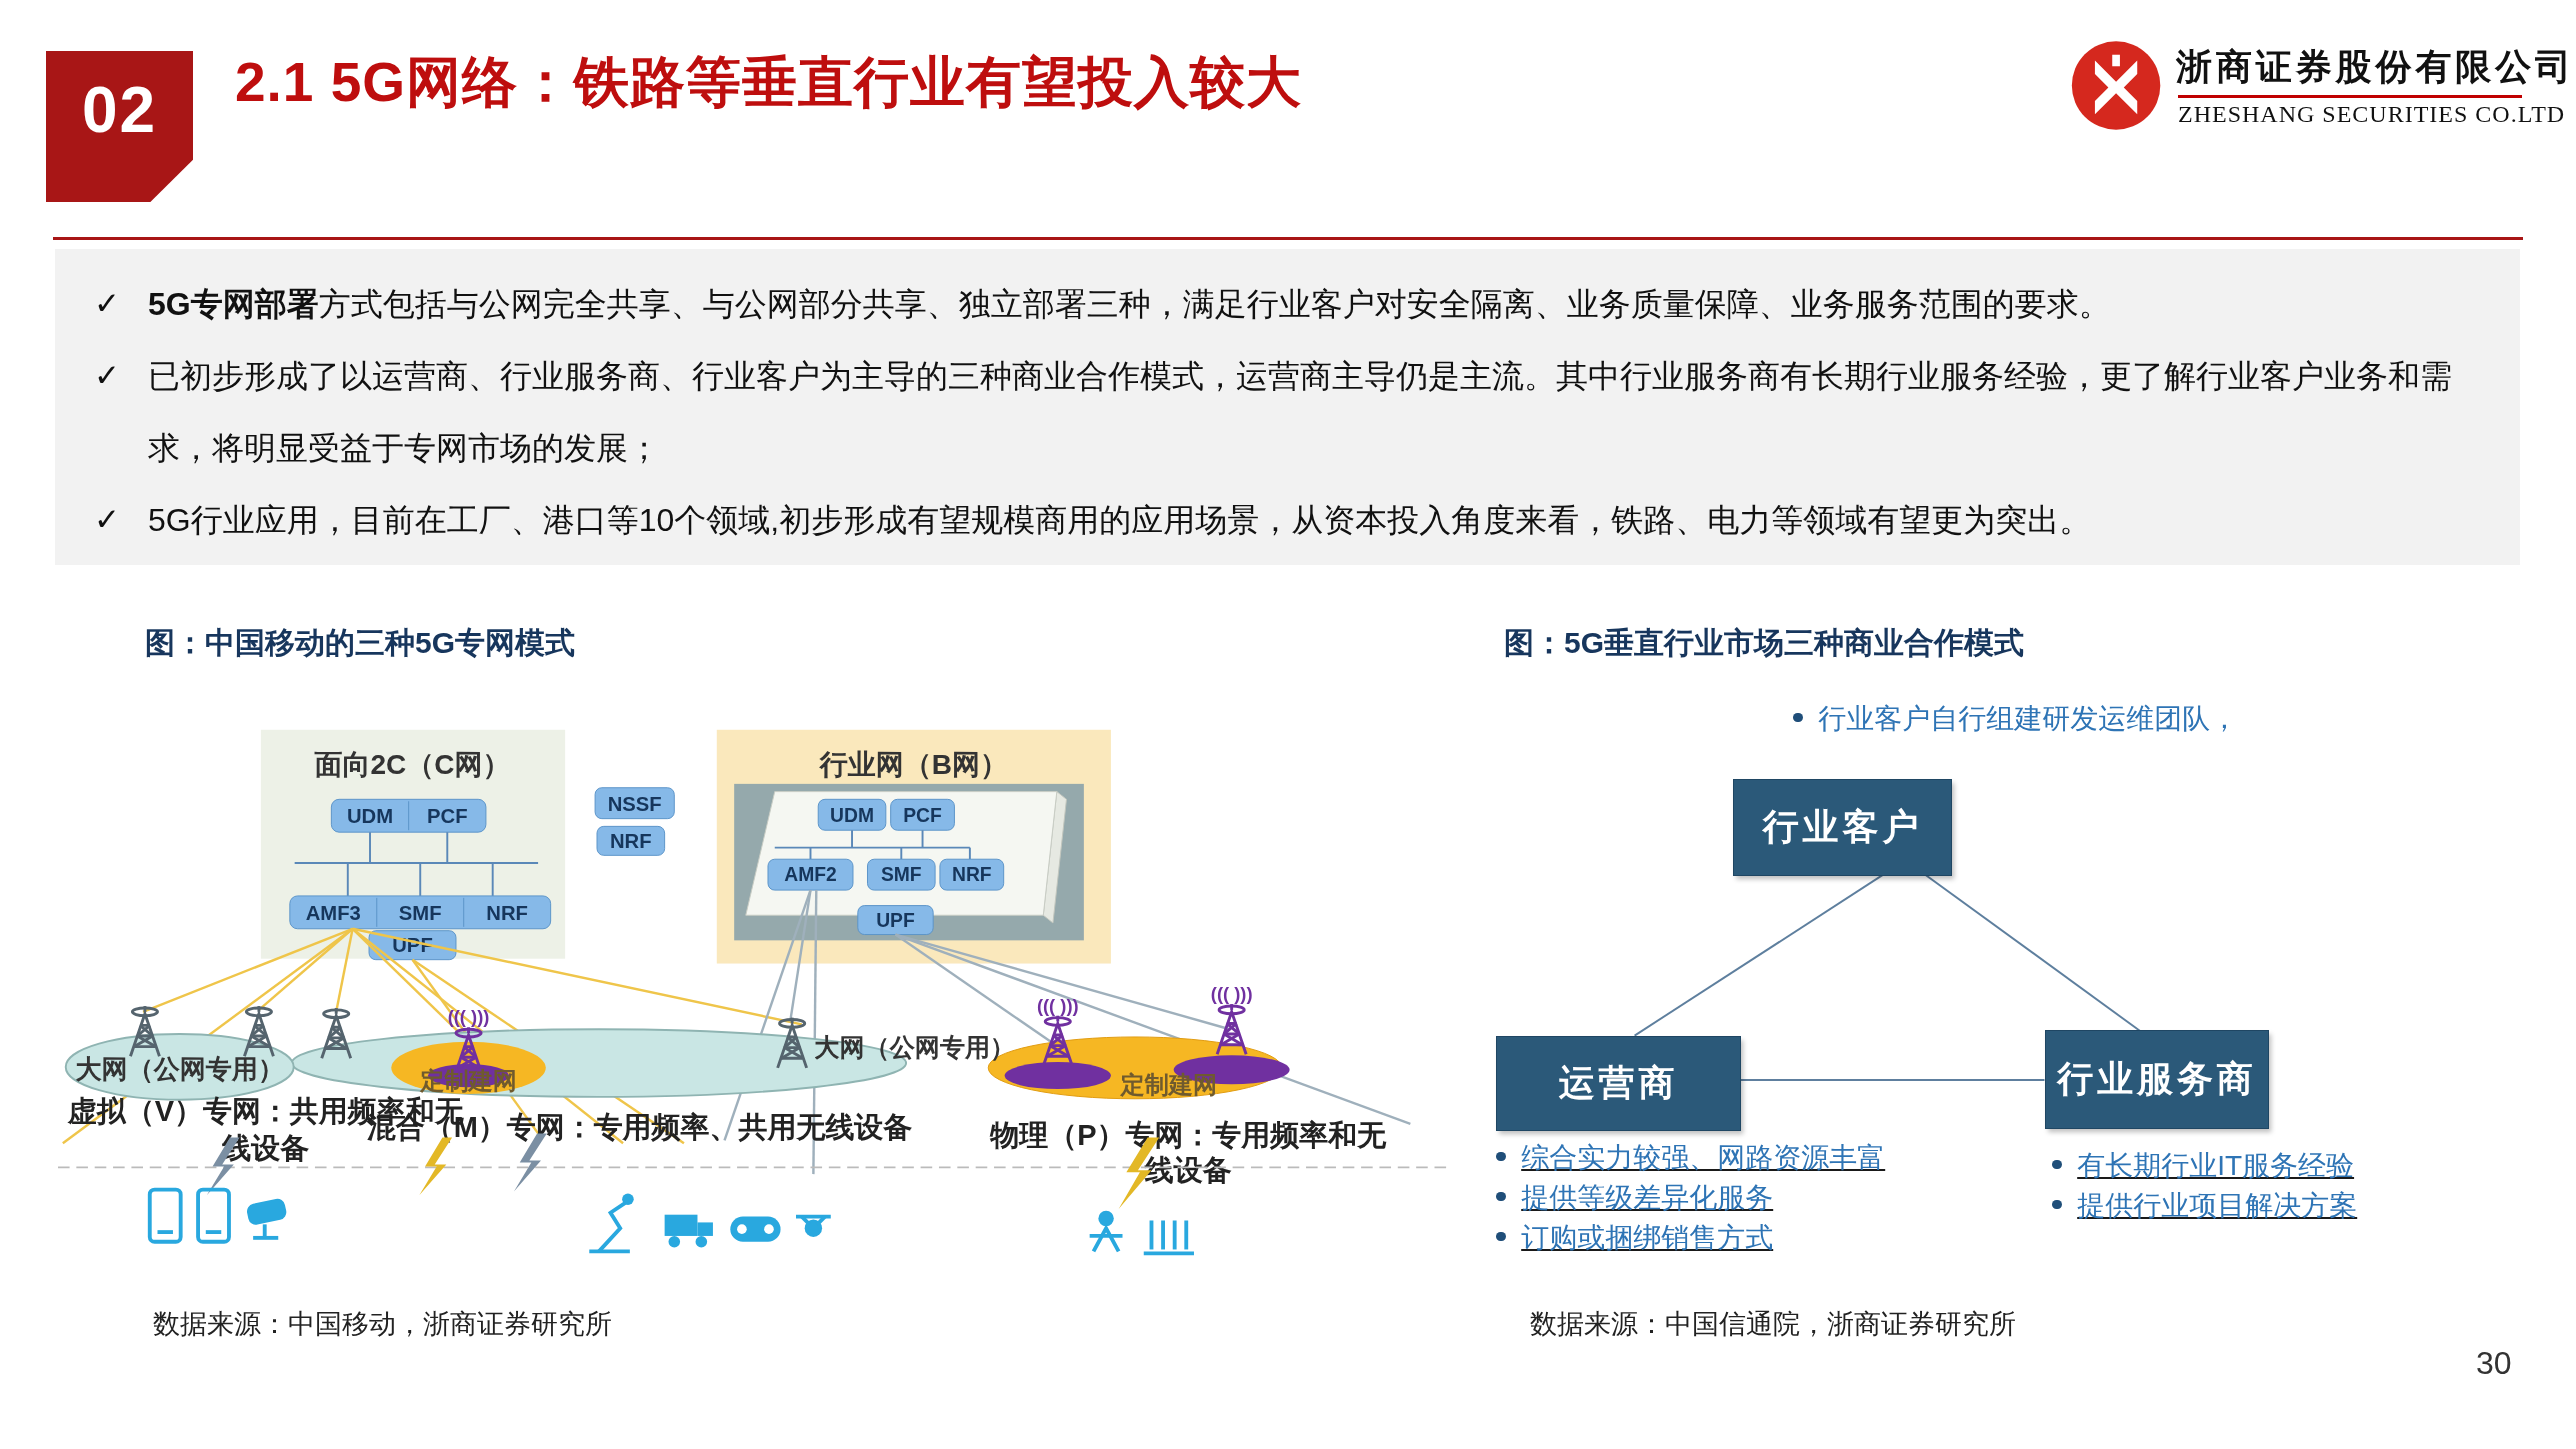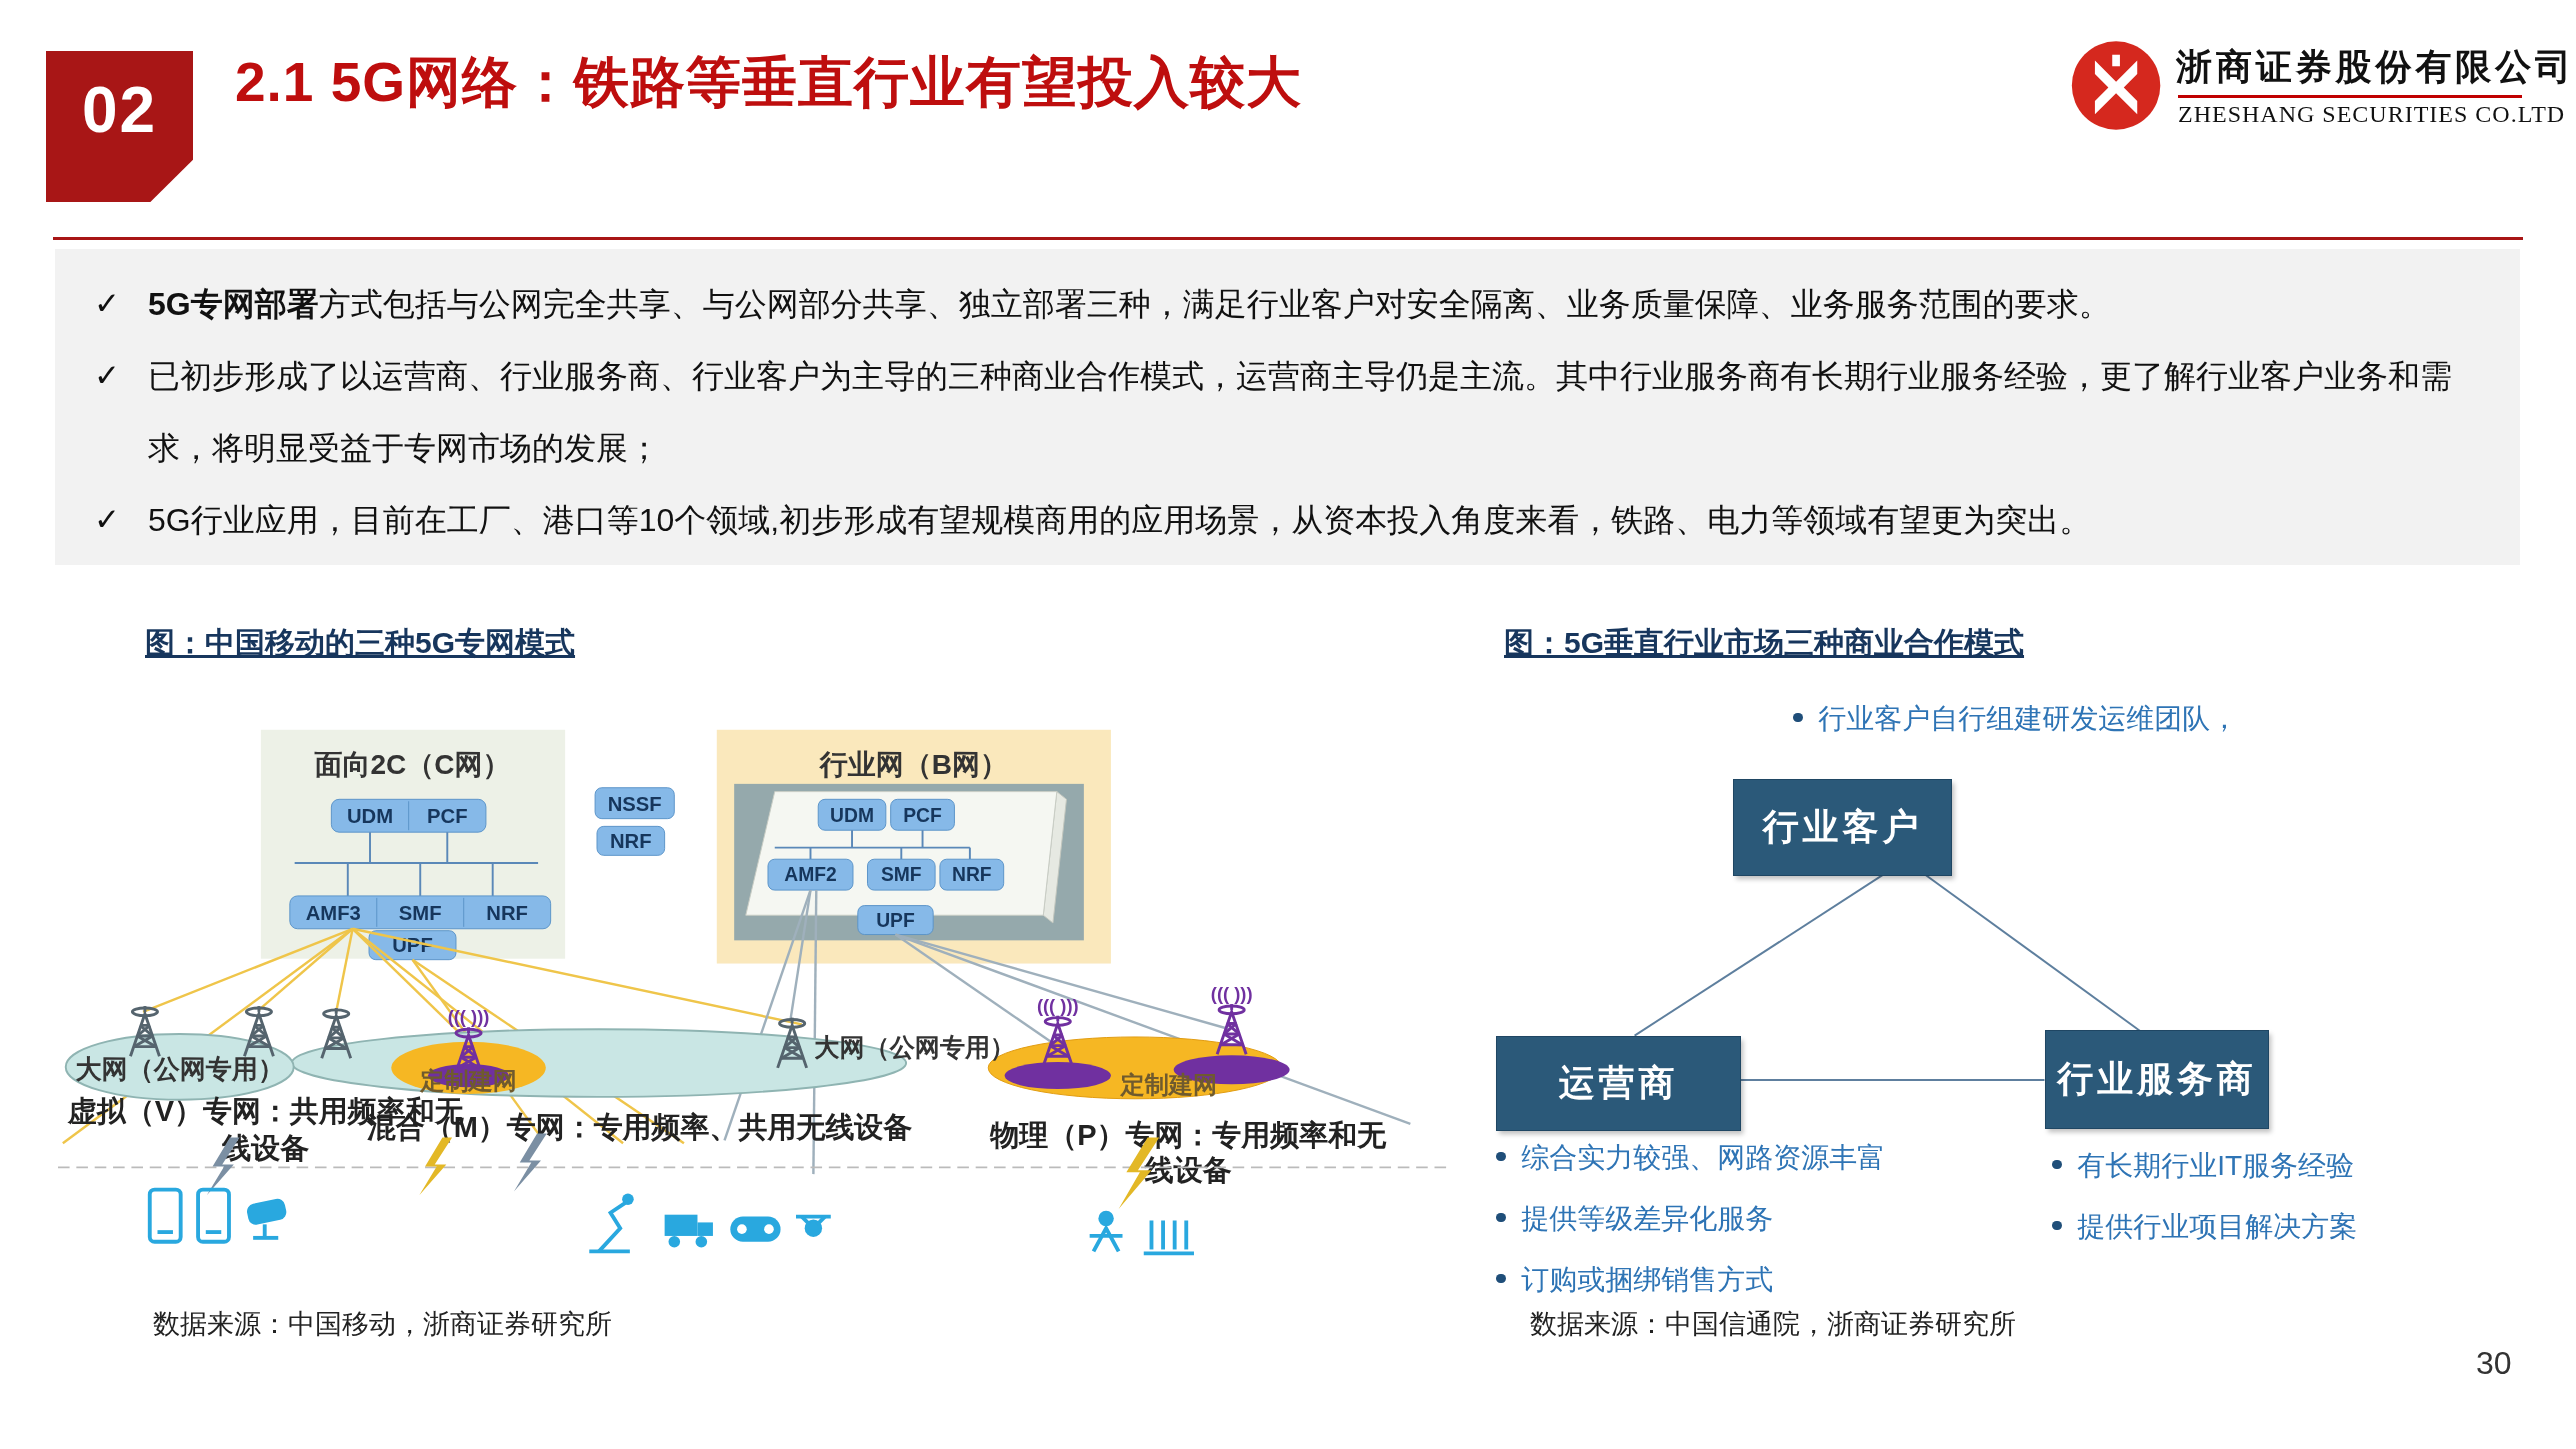--- a/index.html
+++ b/index.html
@@ -20,31 +20,31 @@
   #logo .rule{position:absolute;left:110px;top:58px;width:344px;height:2.9px;background:#C00000;}
   #logo .en{position:absolute;left:110px;top:64px;font-family:"Liberation Serif",serif;
             font-size:24px;color:#111;letter-spacing:1px;white-space:nowrap;}
   
   #summary{left:55px;top:249px;width:2465px;height:316px;background:#F2F2F2;}
   #summary ul{list-style:none;margin:0;padding:19.3px 44px 0 39px;}
   #summary li{display:flex;gap:21px;font-size:32px;line-height:72px;color:#111;}
   #summary .chk{flex:0 0 33px;font-size:31px;}
   #summary b{font-weight:bold;}
   
-  .fig-title{font-size:30px;font-weight:bold;color:#17365D;white-space:nowrap;text-decoration:underline;}
+  .fig-title{font-size:30px;font-weight:bold;color:#17365D;white-space:nowrap;}
   .source{font-size:27px;color:#222;white-space:nowrap;}
   #page-num{left:2476px;top:1345px;font-size:32px;color:#333;}
   
   .navybox{background:#2B5979;border:1px solid #1F4663;box-shadow:2.9px 3.9px 4.8px rgba(0,0,0,.25);
            color:#fff;display:flex;align-items:center;justify-content:center;
            font-size:36px;font-weight:bold;letter-spacing:3.9px;}
   .bpoint{display:flex;align-items:flex-start;gap:15.5px;font-size:28px;color:#2E74B5;
           line-height:39px;white-space:nowrap;}
   .bpoint .dot{flex:0 0 9.7px;width:9.7px;height:9.7px;border-radius:50%;background:#1F4E79;margin-top:13.5px;}
-  .plist{display:flex;flex-direction:column;gap:22px;}
+  .plist{display:flex;flex-direction:column;gap:1px;text-decoration:underline;}
   svg text{font-family:"Liberation Sans",sans-serif;}
 </style>
 </head>
 <body>
 
 <div id="page">
 
   <div id="badge" class="abs">
     <span>02</span>
   </div>

